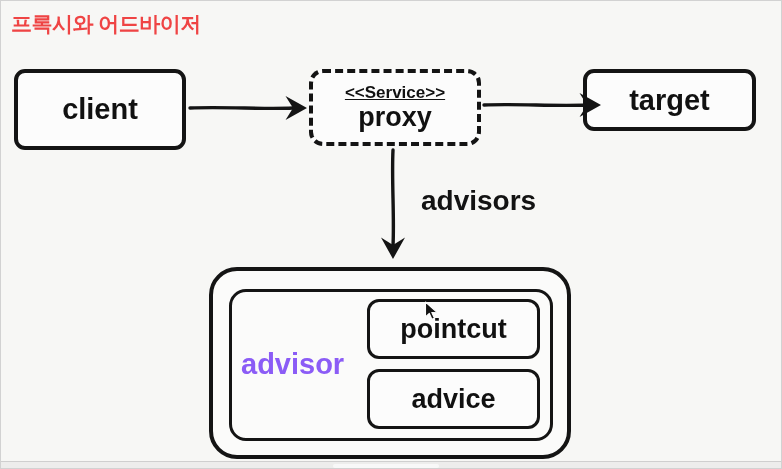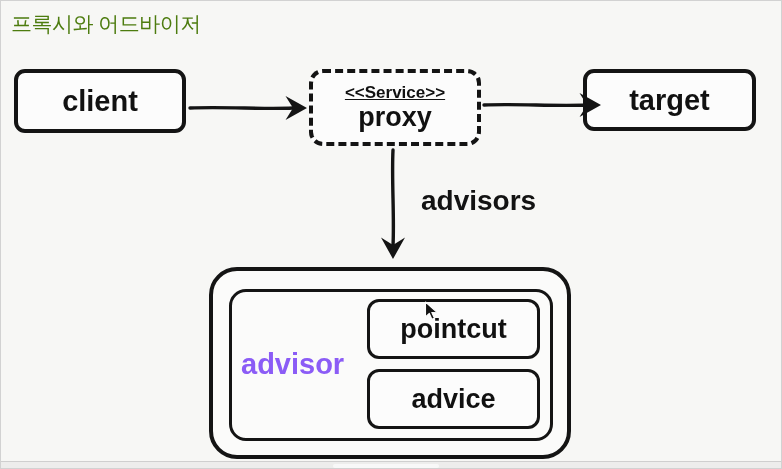--- a/index.html
+++ b/index.html
@@ -13,22 +13,22 @@
     background: #f7f7f5;
     border: 1px solid #d2d2d2;
     overflow: hidden;
   }
 
   .page-title {
     position: absolute;
     left: 10px;
     top: 9px;
     font-size: 21px;
-    font-weight: 400;
-    color: #4d7c0f;
+    font-weight: 700;
+    color: #ef4444;
     letter-spacing: -0.5px;
   }
 
   .node {
     position: absolute;
     background: #fcfcfc;
     border: 4px solid #141414;
     border-radius: 11px;
     display: flex;
     flex-direction: column;
@@ -41,21 +41,21 @@
     font-weight: 700;
     line-height: 1.05;
   }
   .node .stereotype {
     font-size: 17px;
     font-weight: 700;
     line-height: 1.1;
     text-decoration: underline;
   }
 
-  .node-client { left: 13px;  top: 68px; width: 172px; height: 64px; }
+  .node-client { left: 13px;  top: 68px; width: 172px; height: 81px; }
   .node-proxy  { left: 308px; top: 68px; width: 172px; height: 77px;
                  border-style: dashed; border-radius: 14px; }
   .node-proxy .label { font-size: 27px; }
   .node-target { left: 582px; top: 68px; width: 173px; height: 62px; }
 
   .arrows-svg {
     position: absolute;
     left: 0; top: 0;
     width: 782px; height: 469px;
     pointer-events: none;

